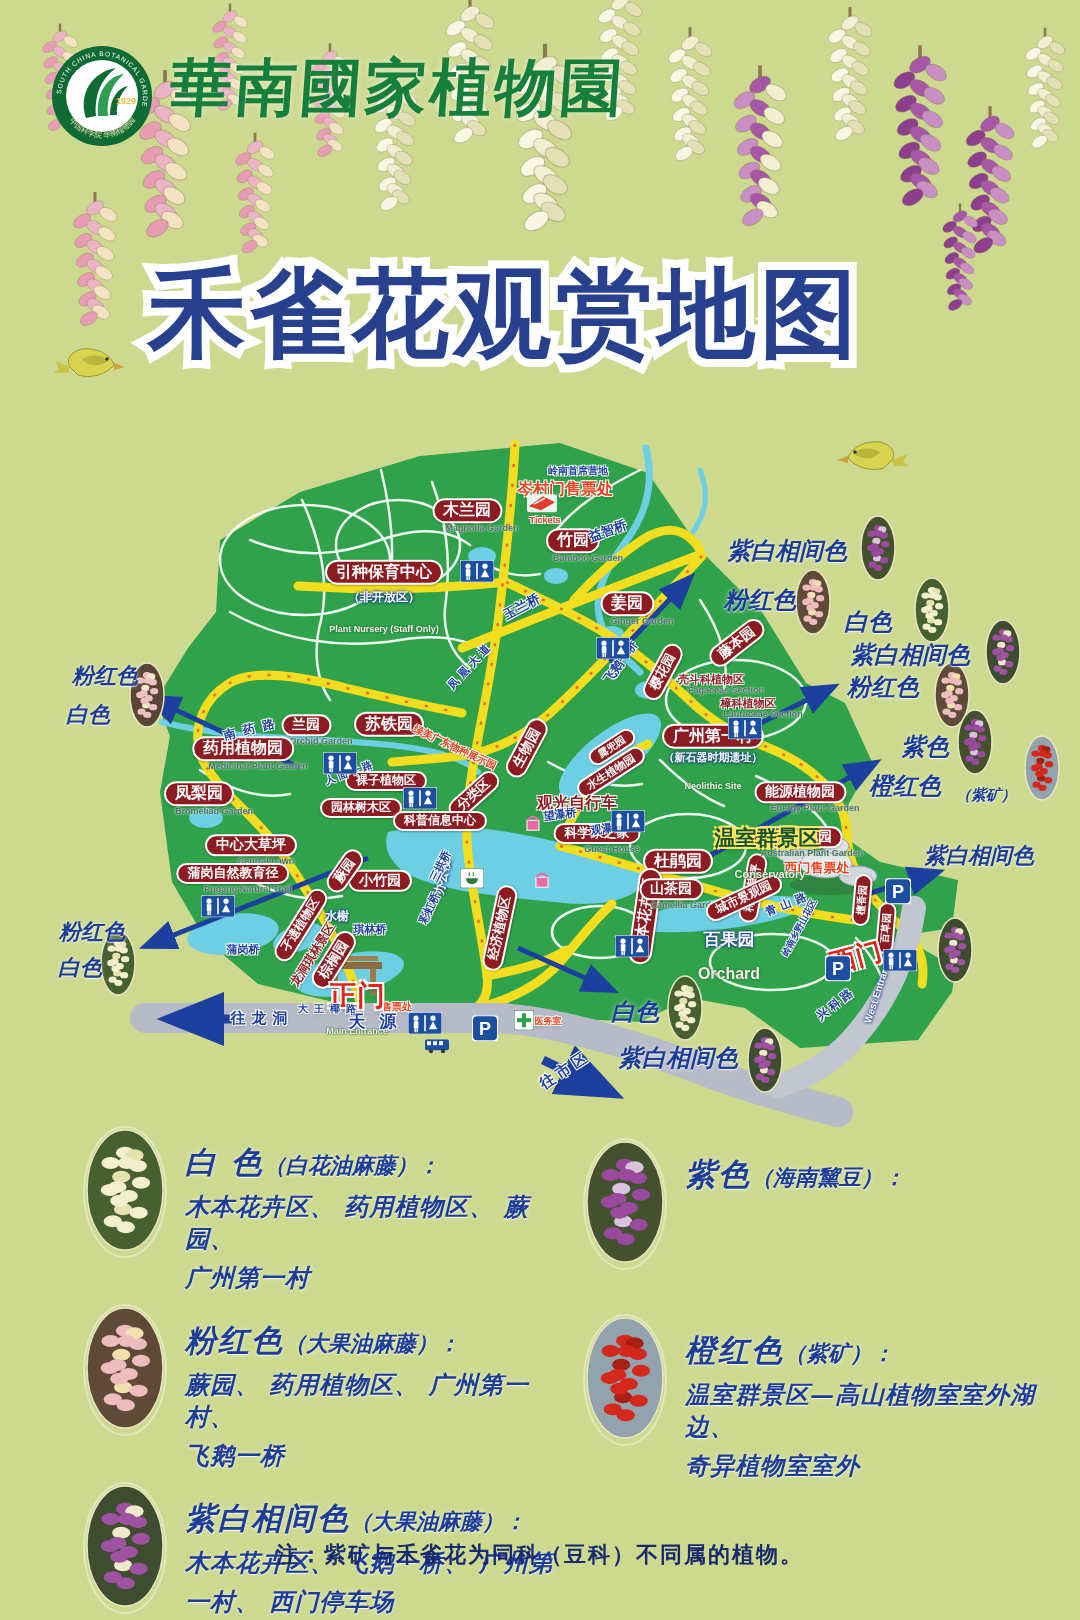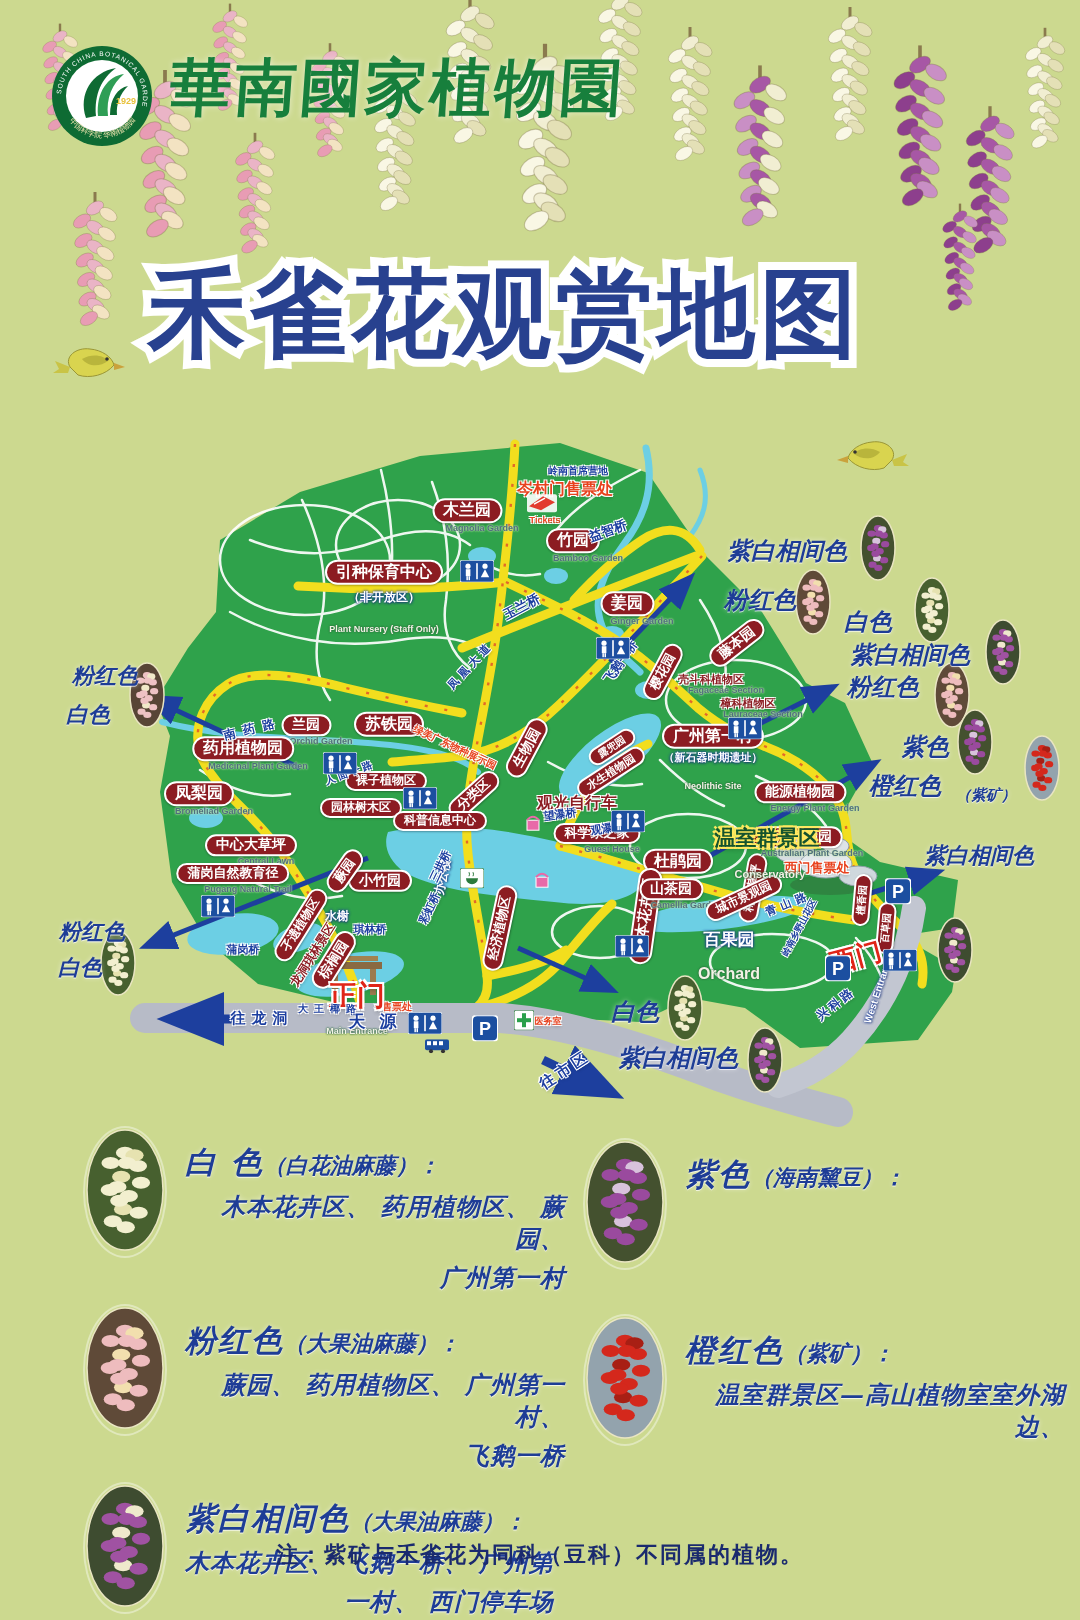--- a/index.html
+++ b/index.html
@@ -34,21 +34,21 @@
   .main-title .stroke{color:#fff;-webkit-text-stroke:16px #fff;text-shadow:0 0 10px rgba(255,255,255,.9);}
   .main-title .fill{color:#28418f;}
   .legend-col{position:absolute;}
   .lg-row{display:flex;align-items:flex-start;gap:20px;margin-bottom:12px;}
   .lg-oval{flex:0 0 auto;border-radius:50%;overflow:hidden;box-shadow:0 0 0 2px rgba(255,255,255,.4);}
   .lg-text{color:#1e3d96;font-weight:800;font-style:italic;
       font-family:"DejaVu Serif","Liberation Serif",serif;
       text-shadow:0 1px 0 rgba(255,255,255,.7),0 0 5px rgba(255,255,255,.55);padding-top:14px;}
   .lg-color{font-size:31px;letter-spacing:2px;}
   .lg-species{font-size:22px;}
-  .lg-line{font-size:24px;margin-top:7px;letter-spacing:1px;text-align:right;}
+  .lg-line{font-size:24px;margin-top:7px;letter-spacing:1px;}
   .note{position:absolute;left:0;top:1540px;width:1080px;text-align:center;font-size:22px;
       font-weight:800;color:#1a2a6e;letter-spacing:2px;}
 </style>
 </head>
 <body>
 
 <div class="poster">
 
   <svg class="layer" width="1080" height="1620" viewBox="0 0 1080 1620">
     <defs>
@@ -1148,18 +1148,19 @@
               <ellipse cx="40.76" cy="99.2" rx="9.12" ry="6" fill="#d4281c"></ellipse>
               <ellipse cx="49.5" cy="27.200000000000003" rx="9.12" ry="6" fill="#a81f14"></ellipse>
               <ellipse cx="32.4" cy="59" rx="9.12" ry="6" fill="#d4281c"></ellipse>
               <ellipse cx="41.9" cy="35" rx="9.12" ry="6" fill="#d4281c"></ellipse>
               <ellipse cx="34.3" cy="72.8" rx="9.12" ry="6" fill="#d4281c"></ellipse>
             </g>
           </svg></div>
         <div class="lg-text">
           <div><span class="lg-color">橙红色</span><span class="lg-species">（紫矿）：</span></div>
           <div class="lg-line">温室群景区—高山植物室室外湖边、</div>
+          <div class="lg-line">奇异植物室室外</div>
         </div>
       </div>
     </div>
 
   <div class="note">注：紫矿与禾雀花为同科（豆科）不同属的植物。</div>
 </div>
 
 </body></html>

